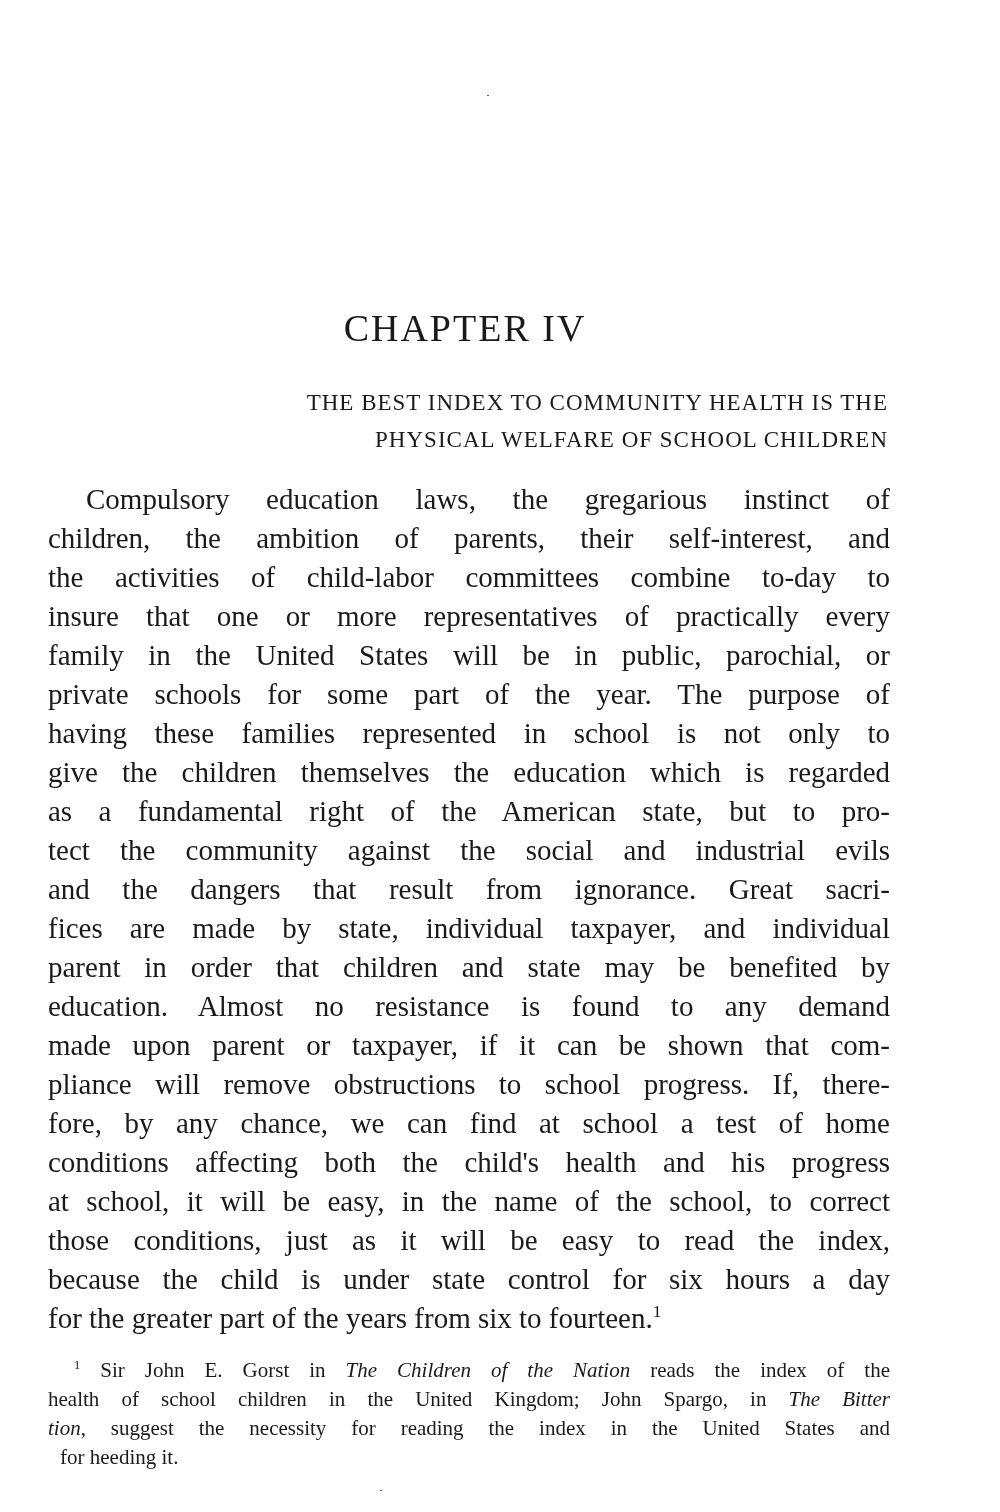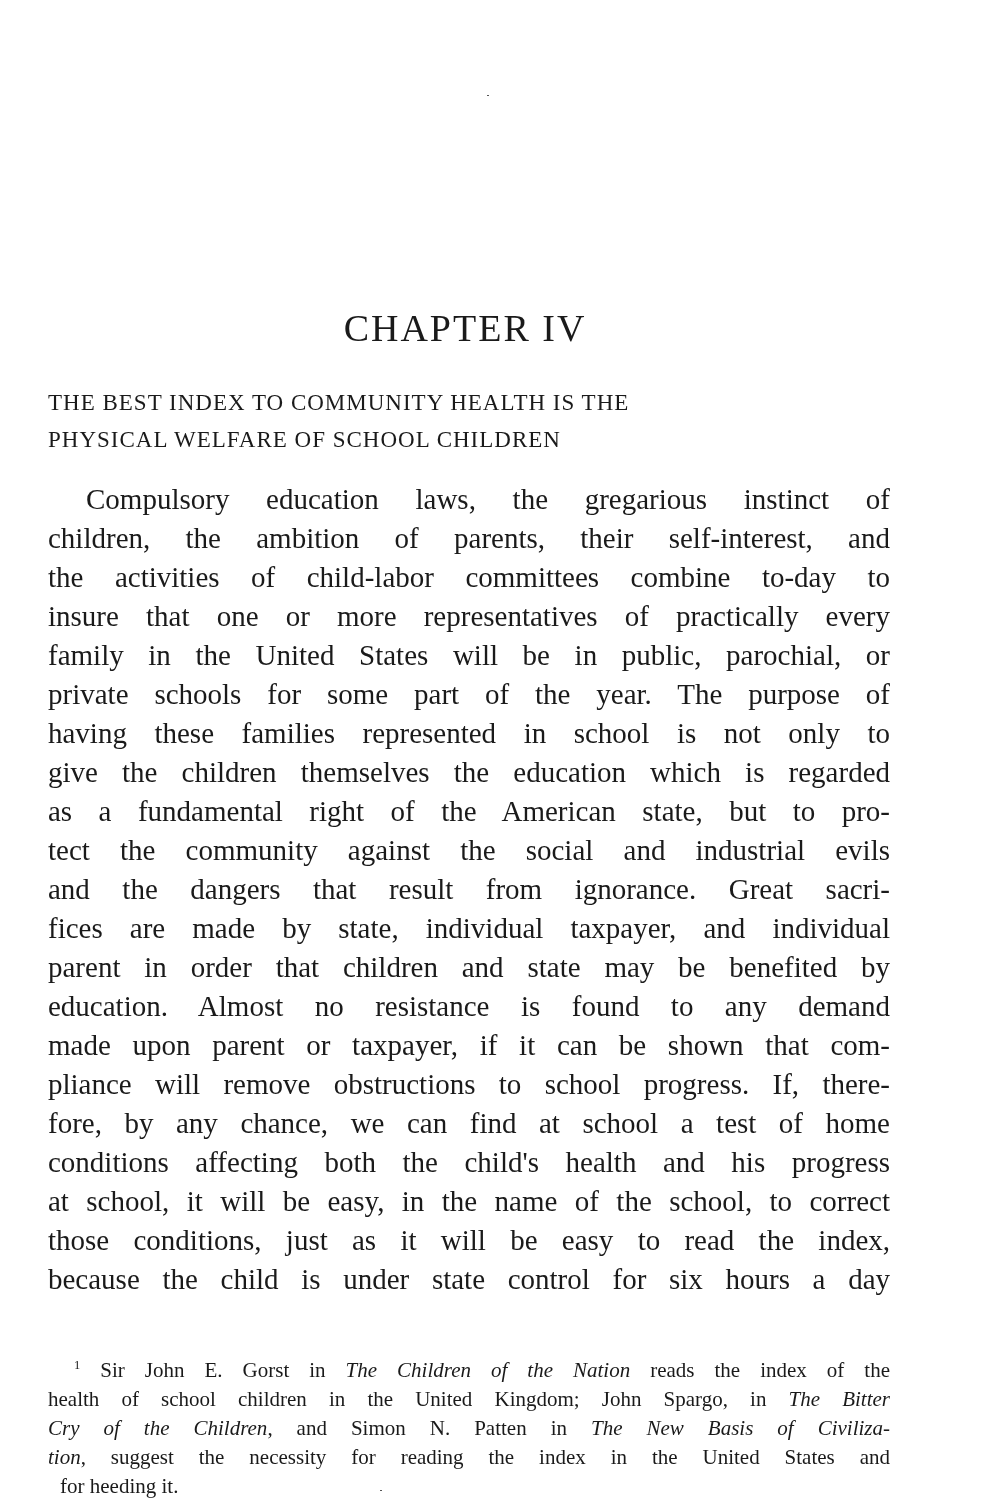--- a/index.html
+++ b/index.html
@@ -1,21 +1,21 @@
 <!DOCTYPE html>
 <html><head>
 <meta charset="utf-8">
 <style>
   html, body { margin: 0; padding: 0; background: #ffffff; }
   body { width: 1000px; height: 1512px; position: relative; overflow: hidden;
          font-family: "Liberation Serif", "DejaVu Serif", serif; color: #1a1a1a; }
   .speck { position: absolute; width: 2px; height: 1px; background: #555; }
   .chapter { position: absolute; top: 306px; left: 0; width: 930px; text-align: center;
              font-size: 38px; letter-spacing: 2px; }
-  .title { position: absolute; top: 384px; left: 48px; width: 840px; text-align: left;
+  .title { position: absolute; top: 384px; left: 48px; width: 840px; text-align: right;
            font-size: 23px; line-height: 37px; letter-spacing: 1px; }
   .body { position: absolute; top: 480px; left: 48px; width: 842px; }
   .line { font-size: 29px; line-height: 39px; height: 39px; white-space: nowrap;
           text-align: justify; text-align-last: justify; }
   .line.indent { padding-left: 38px; }
   .line.last { text-align-last: left; }
   .fn { position: absolute; top: 1356px; left: 48px; width: 842px; }
   .fline { font-size: 21px; line-height: 29px; height: 29px; white-space: nowrap;
            text-align: justify; text-align-last: justify; }
   .fline.indent { padding-left: 26px; }
@@ -51,21 +51,21 @@
   <div class="line">fices are made by state, individual taxpayer, and individual</div>
   <div class="line">parent in order that children and state may be benefited by</div>
   <div class="line">education.  Almost no resistance is found to any demand</div>
   <div class="line">made upon parent or taxpayer, if it can be shown that com-</div>
   <div class="line">pliance will remove obstructions to school progress.  If, there-</div>
   <div class="line">fore, by any chance, we can find at school a test of home</div>
   <div class="line">conditions affecting both the child's health and his progress</div>
   <div class="line">at school, it will be easy, in the name of the school, to correct</div>
   <div class="line">those conditions, just as it will be easy to read the index,</div>
   <div class="line">because the child is under state control for six hours a day</div>
+  <div class="line last"><span>for the greater part of the years from six to fourteen.</span><sup>1</sup></div>
 </div>
 
 <div class="fn">
   <div class="fline indent"><sup>1</sup><span> Sir John E. Gorst in </span><i>The Children of the Nation</i><span> reads the index of the</span></div>
   <div class="fline"><span>health of school children in the United Kingdom;  John Spargo, in </span><i>The Bitter</i></div>
-  <div class="fline"><i>Cry of the Children</i><span>, and Simon N. Patten in </span><i>The New Basis of Civiliza-</i></div>
   <div class="fline"><i>tion</i><span>, suggest the necessity for reading the index in the United States and</span></div>
   <div class="fline last">for heeding it.</div>
 </div>
 
 </body></html>

